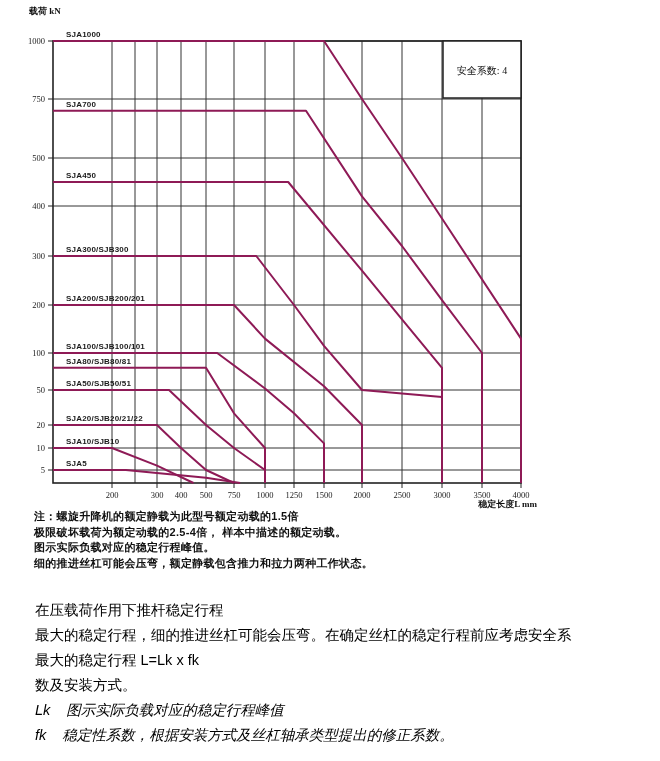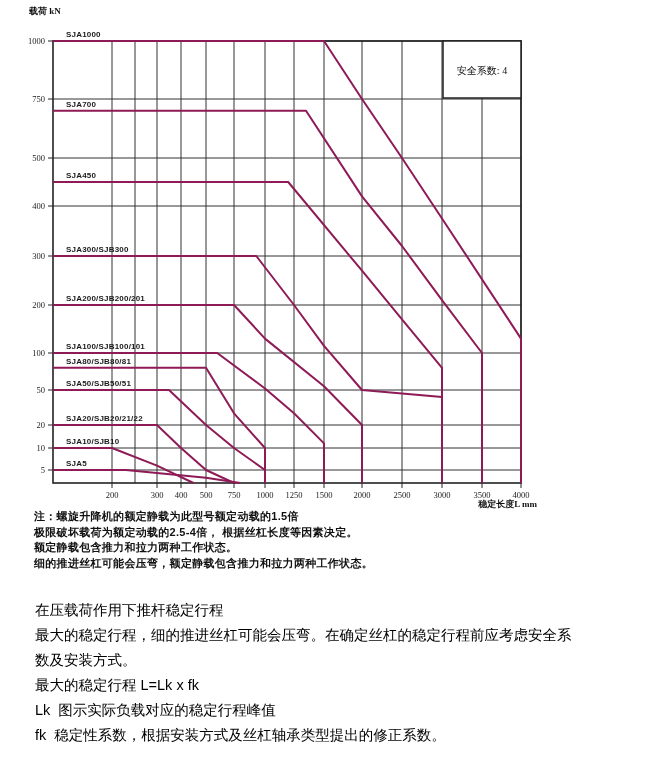--- a/index.html
+++ b/index.html
@@ -3,21 +3,21 @@
 <meta charset="utf-8">
 <style>
   html,body{margin:0;padding:0;background:#fff;}
   body{width:660px;height:761px;position:relative;font-family:"Liberation Sans",sans-serif;color:#111;overflow:hidden;}
   #chart-wrap{position:absolute;left:0;top:0;width:660px;height:515px;}
   svg{display:block;}
   .notes{position:absolute;left:34px;top:509px;font-size:11px;line-height:15.5px;font-weight:600;color:#111;letter-spacing:.3px;white-space:nowrap;}
   .notes p{margin:0;}
   .stability{position:absolute;left:35px;top:598px;font-size:14.5px;line-height:25px;font-weight:500;color:#000;white-space:nowrap;}
   .stability p{margin:0;}
-  .sub-row{margin-left:50px;display:flex;gap:8px;}
+  .sub-row{margin-left:50px;display:flex;gap:16px;font-style:italic;}
   .sub-row .k{flex:0 0 auto;}
 </style>
 </head>
 <body>
 
 <div id="chart-wrap">
   <svg id="chart-svg" width="660" height="515" viewBox="0 0 660 515" xmlns="http://www.w3.org/2000/svg">
       <line x1="112" y1="41" x2="112" y2="483" stroke="#333333" stroke-width="1"></line>
       <line x1="157" y1="41" x2="157" y2="483" stroke="#333333" stroke-width="1"></line>
       <line x1="181" y1="41" x2="181" y2="483" stroke="#333333" stroke-width="1"></line>
@@ -116,30 +116,30 @@
       <text x="66" y="421" font-family="&quot;Liberation Sans&quot;,sans-serif" font-size="8" font-weight="600" fill="#1a1a1a" letter-spacing="0.2">SJA20/SJB20/21/22</text>
       <text x="66" y="444" font-family="&quot;Liberation Sans&quot;,sans-serif" font-size="8" font-weight="600" fill="#1a1a1a" letter-spacing="0.2">SJA10/SJB10</text>
       <text x="66" y="466" font-family="&quot;Liberation Sans&quot;,sans-serif" font-size="8" font-weight="600" fill="#1a1a1a" letter-spacing="0.2">SJA5</text>
       <text x="29" y="14" font-family="&quot;Liberation Serif&quot;,serif" font-size="9" font-weight="600" fill="#111">载荷 kN</text>
       <text x="537" y="507" text-anchor="end" font-family="&quot;Liberation Serif&quot;,serif" font-size="9" font-weight="600" fill="#111">稳定长度L mm</text>
     </svg>
 </div>
 
 <div class="notes">
   <p>注：螺旋升降机的额定静载为此型号额定动载的1.5倍</p>
-  <p>极限破坏载荷为额定动载的2.5-4倍， 根据丝杠长度等因素决定。</p>
-  <p>额定静载包含推力和拉力两种工作状态。</p>
+  <p>极限破坏载荷为额定动载的2.5-4倍， 样本中描述的额定动载。</p>
+  <p>图示实际负载对应的稳定行程峰值。</p>
   <p>细的推进丝杠可能会压弯，额定静载包含推力和拉力两种工作状态。</p>
 </div>
 
 <div class="stability">
   <p>在压载荷作用下推杆稳定行程</p>
   <p>最大的稳定行程，细的推进丝杠可能会压弯。在确定丝杠的稳定行程前应考虑安全系</p>
+  <p>最大的稳定行程 L=Lk x fk</p>
   <p>数及安装方式。</p>
-  <p>最大的稳定行程 L=Lk x fk</p>
   <p class="sub-row">
     <span class="k">Lk</span>
     <span>图示实际负载对应的稳定行程峰值</span>
   </p>
   <p class="sub-row">
     <span class="k">fk</span>
     <span>稳定性系数，根据安装方式及丝杠轴承类型提出的修正系数。</span>
   </p>
 </div>
 

